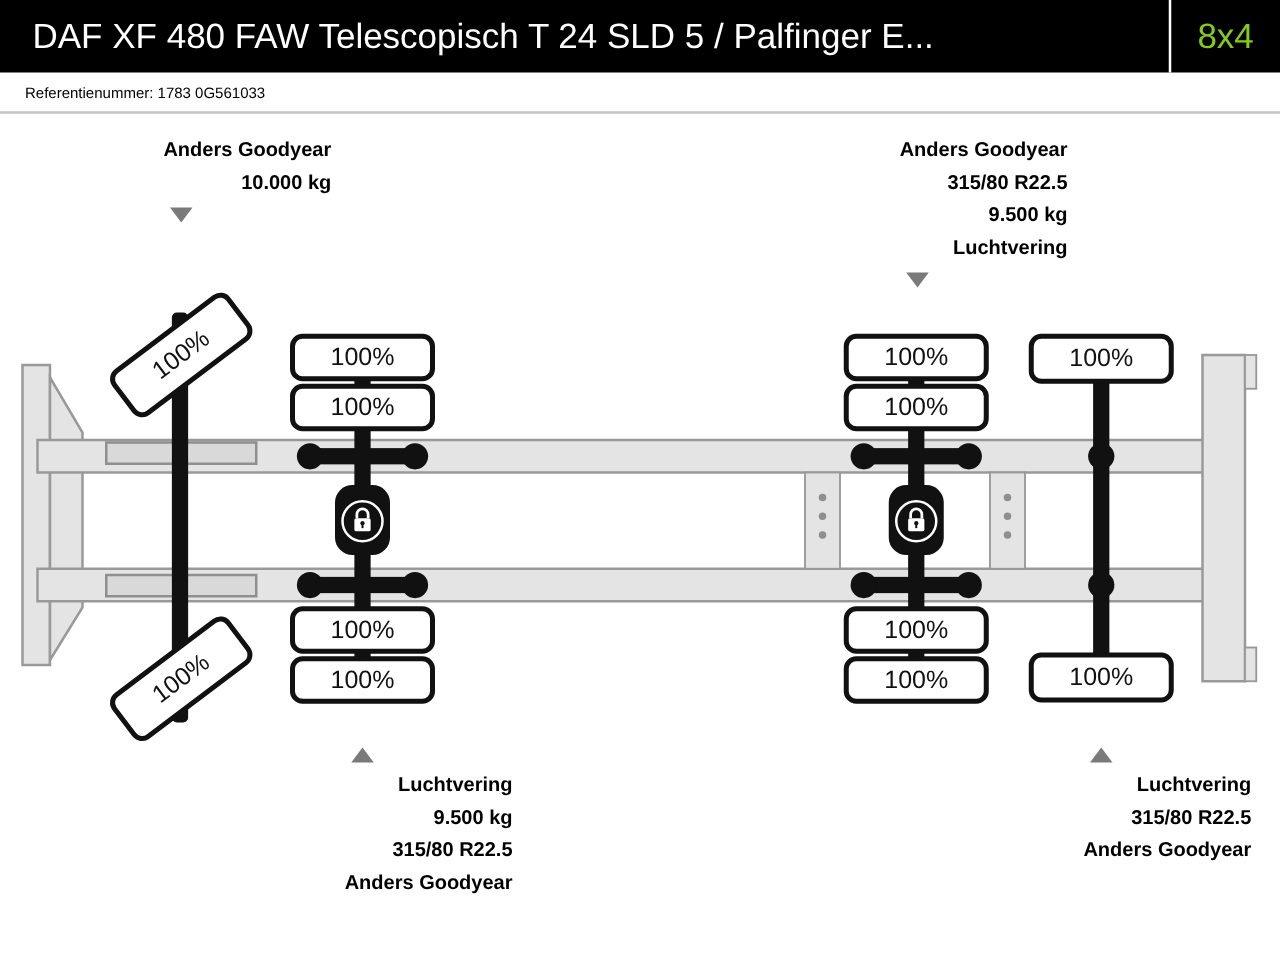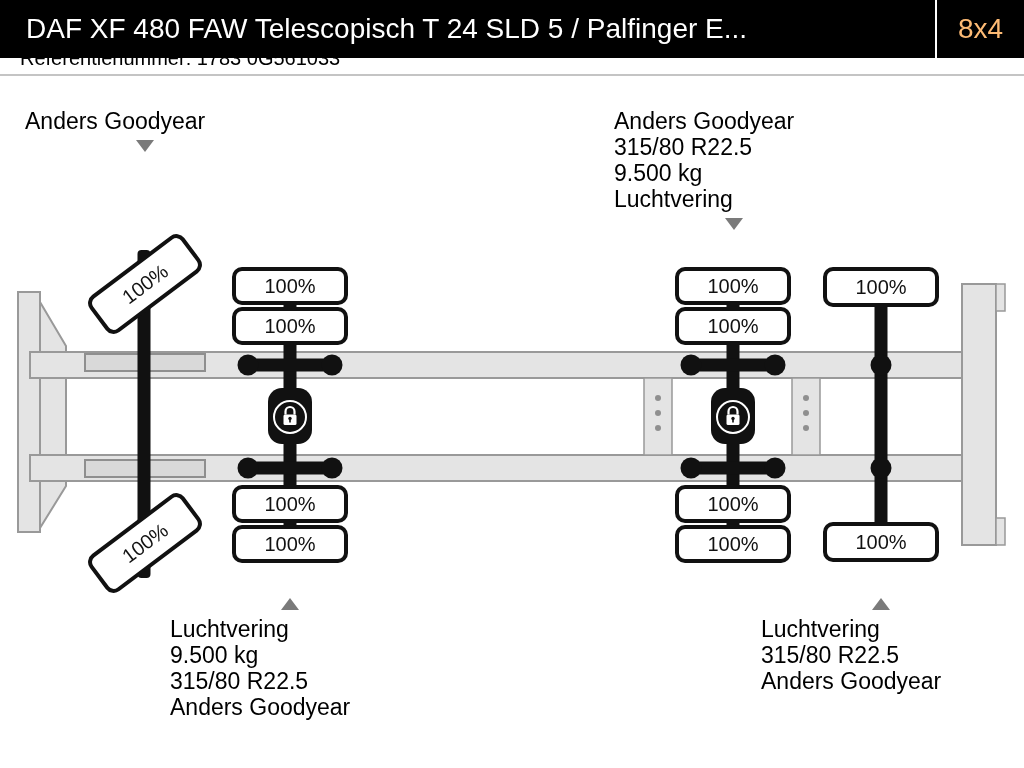--- a/index.html
+++ b/index.html
@@ -4,27 +4,27 @@
 <style>
   * { box-sizing: border-box; margin: 0; padding: 0; }
   html, body { width: 1024px; height: 768px; }
   body { background: #fff; font-family: "Liberation Sans", sans-serif; color: #000; }
   .stage { position: relative; width: 1024px; height: 768px; overflow: hidden; background: #fff; }
 
   
   .titlebar { position: absolute; top: 0; left: 0; width: 1024px; height: 58px; background: #000; display: flex; align-items: center; }
   .titlebar .title { flex: 1; color: #fff; font-size: 28px; padding: 0 12px 0 26px; white-space: nowrap; overflow: hidden; }
   .titlebar .vdiv { width: 2px; height: 58px; background: #fff; }
-  .titlebar .config { width: 87px; color: #fdba74; font-size: 28px; text-align: center; }
+  .titlebar .config { width: 87px; color: #84cc16; font-size: 28px; text-align: center; }
 
   
-  .refline { position: absolute; top: 43px; left: 0; width: 1024px; height: 33px; border-bottom: 2px solid #c4c4c4; font-size: 20px; display: flex; align-items: center; padding-left: 20px; }
+  .refline { position: absolute; top: 58px; left: 0; width: 1024px; height: 33px; border-bottom: 2px solid #c4c4c4; font-size: 12px; display: flex; align-items: center; padding-left: 20px; }
 
   
-  .spec { position: absolute; width: 240px; text-align: left; font-size: 23px; line-height: 26px; }
+  .spec { position: absolute; width: 240px; text-align: right; font-size: 16px; line-height: 26px; font-weight: bold; }
   .pointer { width: 0; height: 0; margin: 6px auto 0; border-left: 9px solid transparent; border-right: 9px solid transparent; border-top: 12px solid #7a7a7a; }
   .pointer.up { border-top: none; border-bottom: 12px solid #7a7a7a; margin: 0 auto 6px; }
 
   
   .tire { position: absolute; background: #fff; border: 4px solid #111; border-radius: 10px; display: flex; align-items: center; justify-content: center; font-size: 20px; color: #111; }
   .tire.dual   { width: 116px; height: 38px; }
   .tire.single { width: 116px; height: 40px; }
   .tire.steer  { width: 118px; height: 46px; transform: rotate(-37deg); }
 
   .chassis { position: absolute; top: 0; left: 0; }
@@ -126,20 +126,21 @@
   <div class="tire dual" style="left:675px; top:267px;">100%</div>
   <div class="tire dual" style="left:675px; top:307px;">100%</div>
   <div class="tire dual" style="left:675px; top:485px;">100%</div>
   <div class="tire dual" style="left:675px; top:525px;">100%</div>
 
   <div class="tire single" style="left:823px; top:267px;">100%</div>
   <div class="tire single" style="left:823px; top:522px;">100%</div>
 
   <div class="spec" style="left:25px; top:108px;">
     <div>Anders Goodyear</div>
+    <div>10.000 kg</div>
     <div class="pointer"></div>
   </div>
 
   <div class="spec" style="left:614px; top:108px;">
     <div>Anders Goodyear</div>
     <div>315/80 R22.5</div>
     <div>9.500 kg</div>
     <div>Luchtvering</div>
     <div class="pointer"></div>
   </div>

